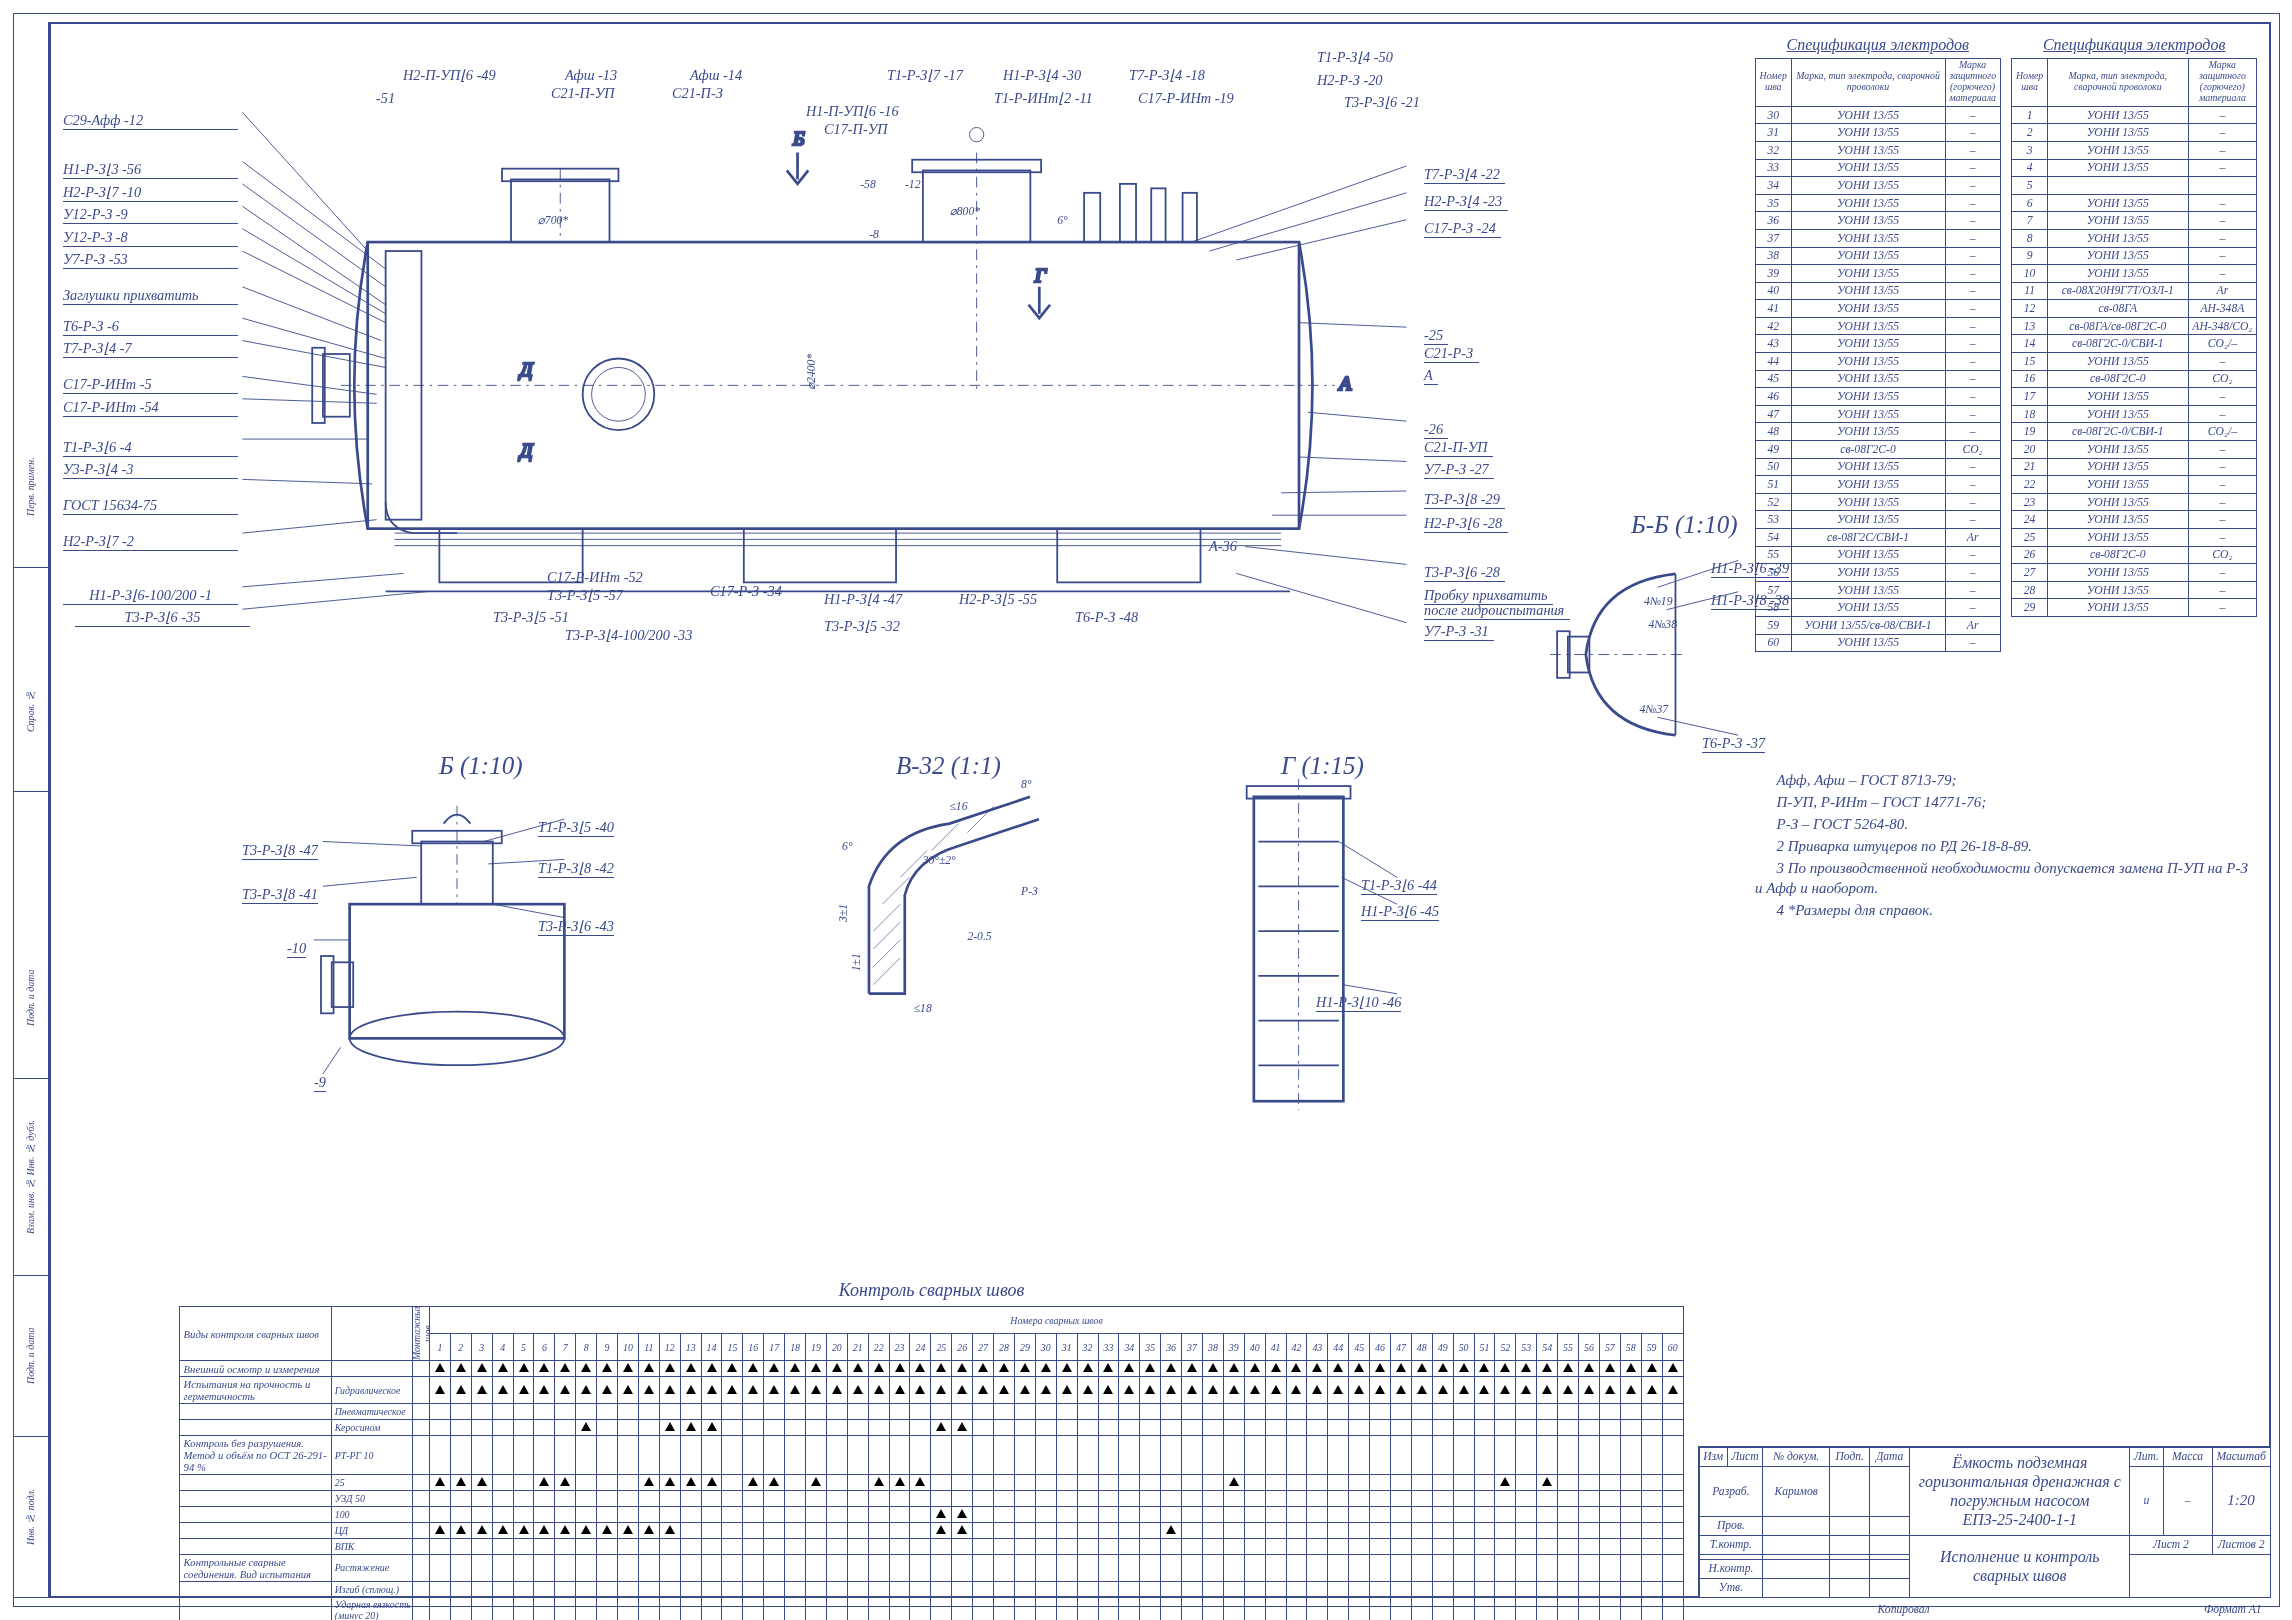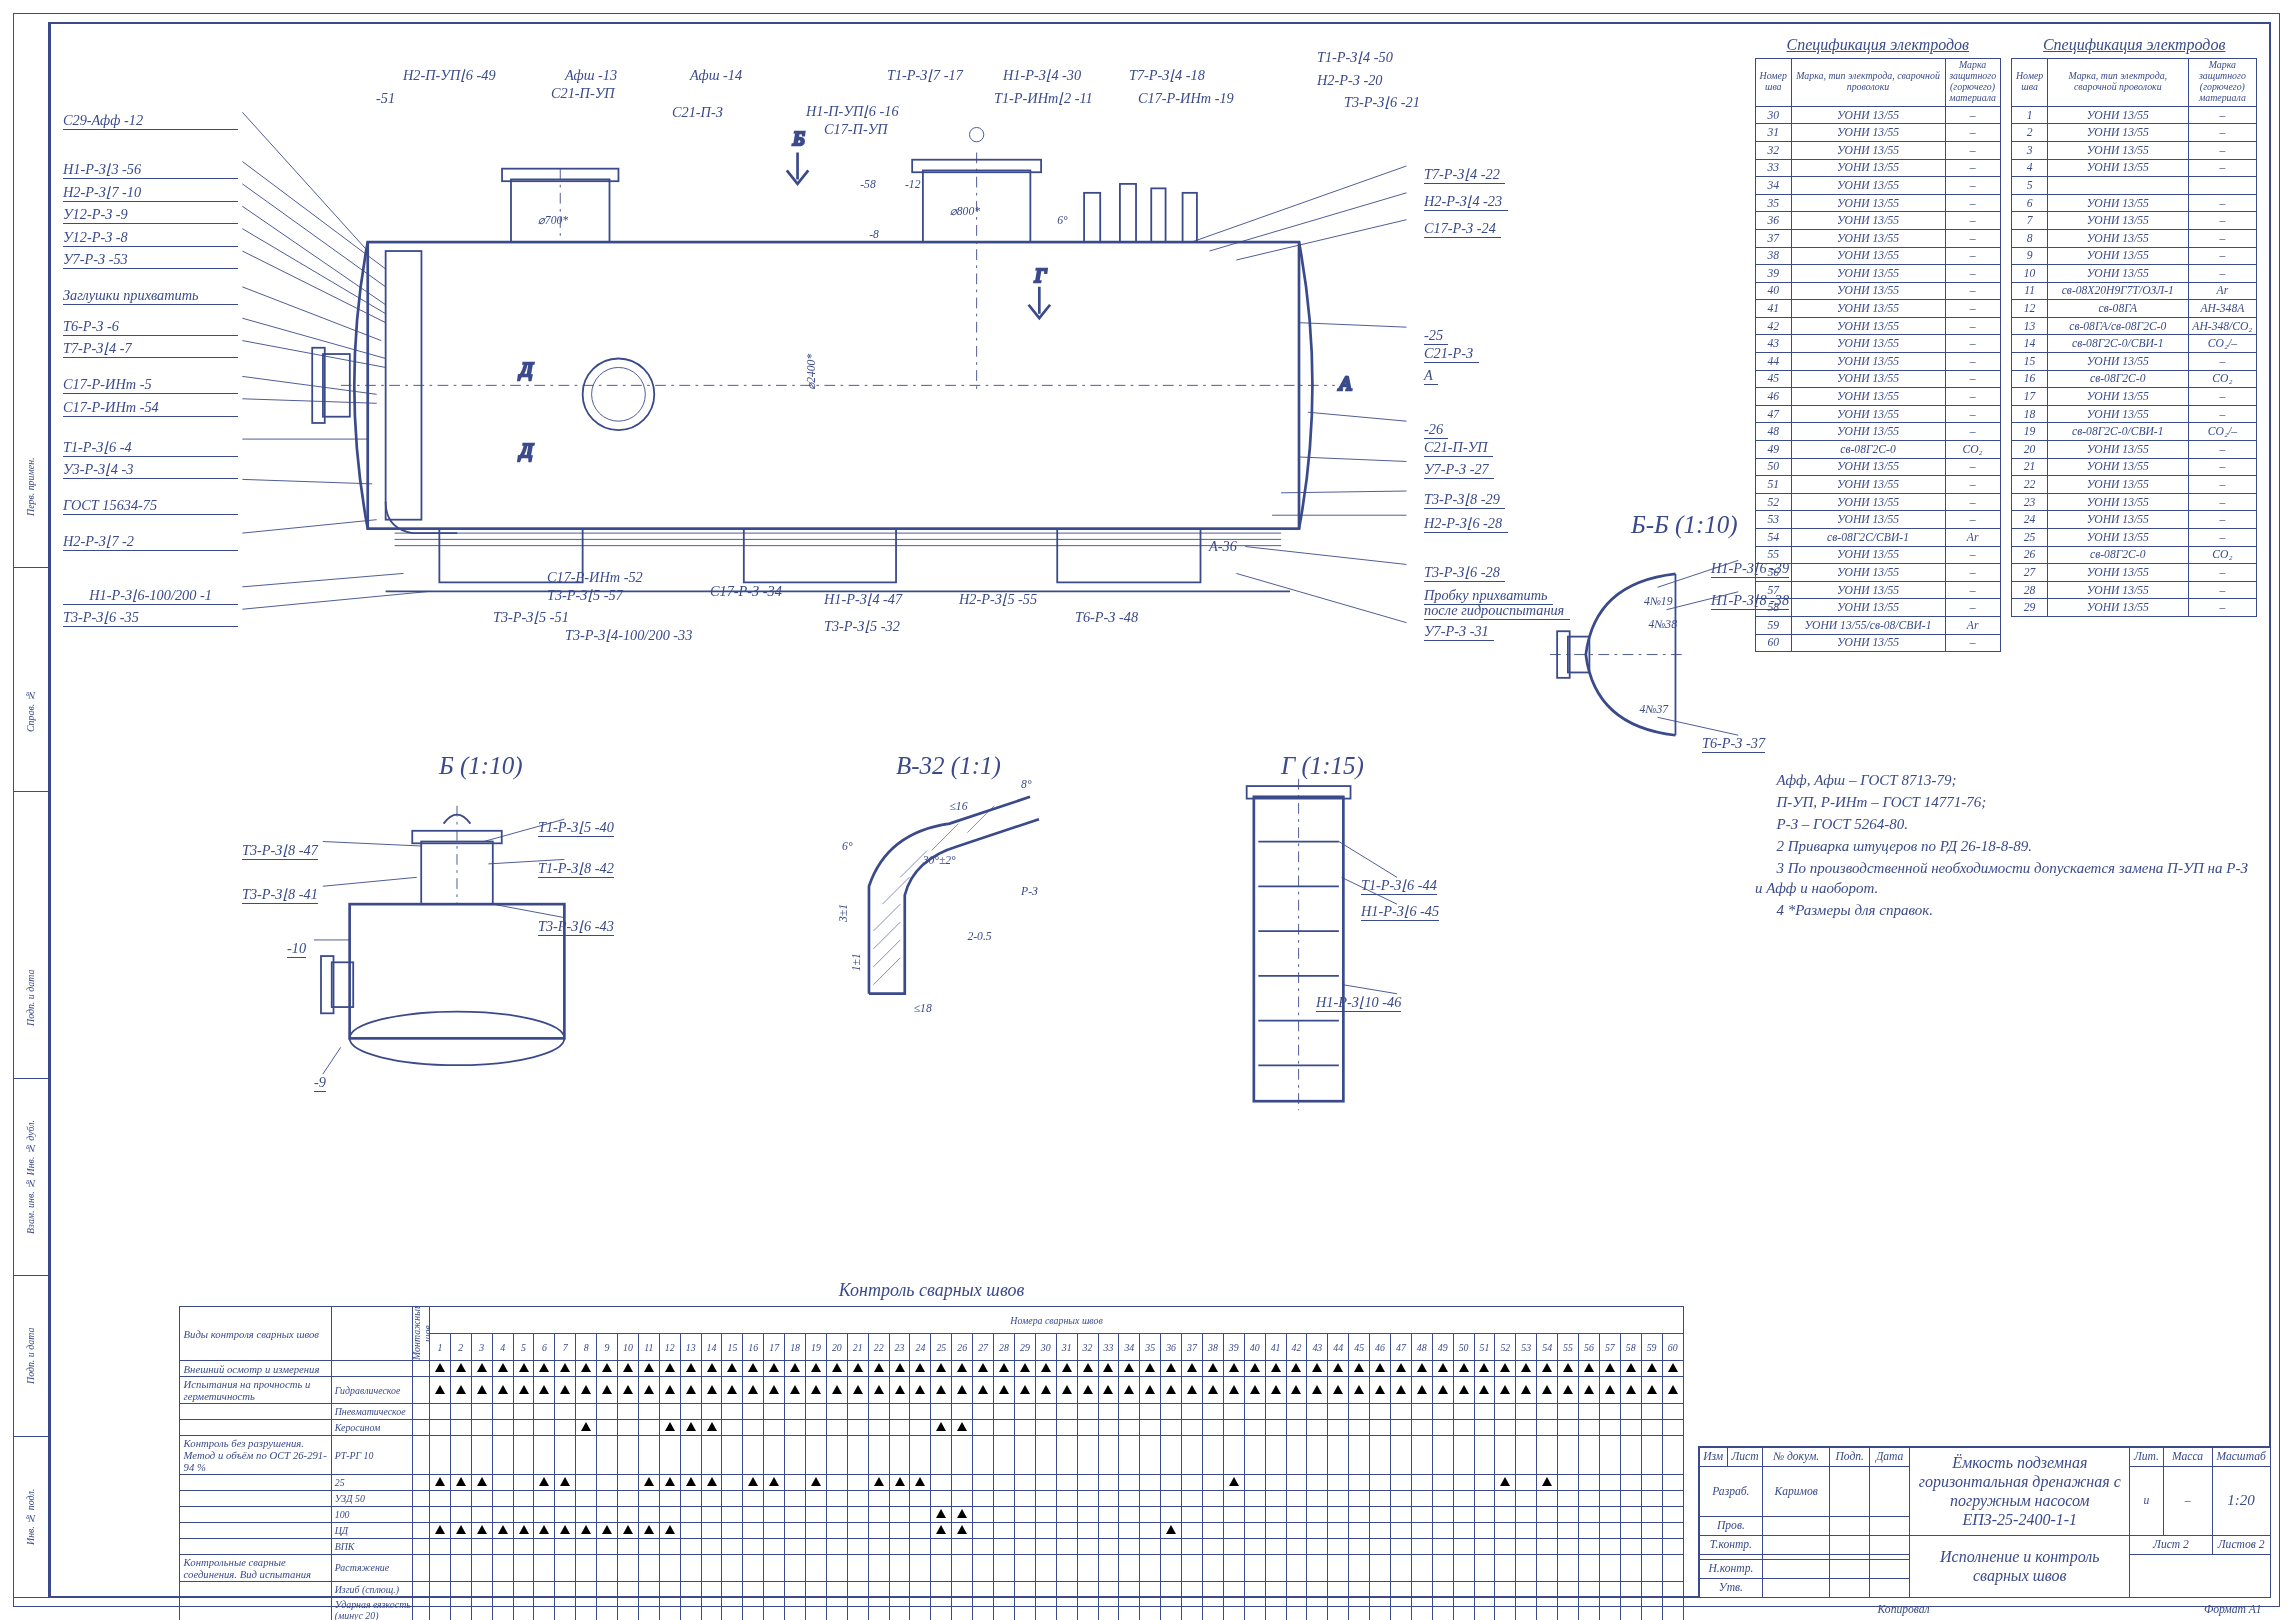--- a/index.html
+++ b/index.html
@@ -183,32 +183,32 @@
       <div class="callout" style="left: 0px; top: 251px; width: 175px; text-align: left; border-bottom: 0.9px solid rgb(58, 74, 138);">Заглушки прихватить</div>
       <div class="callout" style="left: 0px; top: 282px; width: 175px; text-align: left; border-bottom: 0.9px solid rgb(58, 74, 138);">Т6-Р-З -6</div>
       <div class="callout" style="left: 0px; top: 304px; width: 175px; text-align: left; border-bottom: 0.9px solid rgb(58, 74, 138);">Т7-Р-З⌊4 -7</div>
       <div class="callout" style="left: 0px; top: 340px; width: 175px; text-align: left; border-bottom: 0.9px solid rgb(58, 74, 138);">С17-Р-ИНт -5</div>
       <div class="callout" style="left: 0px; top: 363px; width: 175px; text-align: left; border-bottom: 0.9px solid rgb(58, 74, 138);">С17-Р-ИНт -54</div>
       <div class="callout" style="left: 0px; top: 403px; width: 175px; text-align: left; border-bottom: 0.9px solid rgb(58, 74, 138);">Т1-Р-З⌊6 -4</div>
       <div class="callout" style="left: 0px; top: 425px; width: 175px; text-align: left; border-bottom: 0.9px solid rgb(58, 74, 138);">У3-Р-З⌊4 -3</div>
       <div class="callout" style="left: 0px; top: 461px; width: 175px; text-align: left; border-bottom: 0.9px solid rgb(58, 74, 138);">ГОСТ 15634-75</div>
       <div class="callout" style="left: 0px; top: 497px; width: 175px; text-align: left; border-bottom: 0.9px solid rgb(58, 74, 138);">Н2-Р-З⌊7 -2</div>
       <div class="callout" style="left: 0px; top: 551px; width: 175px; text-align: center; border-bottom: 0.9px solid rgb(58, 74, 138);">Н1-Р-З⌊6-100/200 -1</div>
-      <div class="callout" style="left: 0px; top: 573px; width: 175px; text-align: left; border-bottom: 0.9px solid rgb(58, 74, 138);">Т3-Р-З⌊6 -35</div>
+      <div class="callout" style="left: 12px; top: 573px; width: 175px; text-align: center; border-bottom: 0.9px solid rgb(58, 74, 138);">Т3-Р-З⌊6 -35</div>
     </div>
 
   <div id="top-callouts">
       <div class="callout" style="left: 340px; top: 31px;">Н2-П-УП⌊6 -49</div>
       <div class="callout" style="left: 502px; top: 31px;">Афш -13</div>
       <div class="callout" style="left: 627px; top: 31px;">Афш -14</div>
       <div class="callout" style="left: 824px; top: 31px;">Т1-Р-З⌊7 -17</div>
       <div class="callout" style="left: 940px; top: 31px;">Н1-Р-З⌊4 -30</div>
       <div class="callout" style="left: 313px; top: 54px;">-51</div>
       <div class="callout" style="left: 488px; top: 49px;">С21-П-УП</div>
-      <div class="callout" style="left: 609px; top: 49px; margin-top: 19px;">С21-П-З</div>
+      <div class="callout" style="left: 609px; top: 49px;">С21-П-З</div>
       <div class="callout" style="left: 931px; top: 54px;">Т1-Р-ИНт⌊2 -11</div>
       <div class="callout" style="left: 1066px; top: 31px;">Т7-Р-З⌊4 -18</div>
       <div class="callout" style="left: 1075px; top: 54px;">С17-Р-ИНт -19</div>
       <div class="callout" style="left: 1254px; top: 13.4px;">Т1-Р-З⌊4 -50</div>
       <div class="callout" style="left: 1254px; top: 36px;">Н2-Р-З -20</div>
       <div class="callout" style="left: 1281px; top: 58px;">Т3-Р-З⌊6 -21</div>
       <div class="callout" style="left: 743px; top: 67px;">Н1-П-УП⌊6 -16</div>
       <div class="callout" style="left: 761px; top: 85px;">С17-П-УП</div>
     </div>
 

